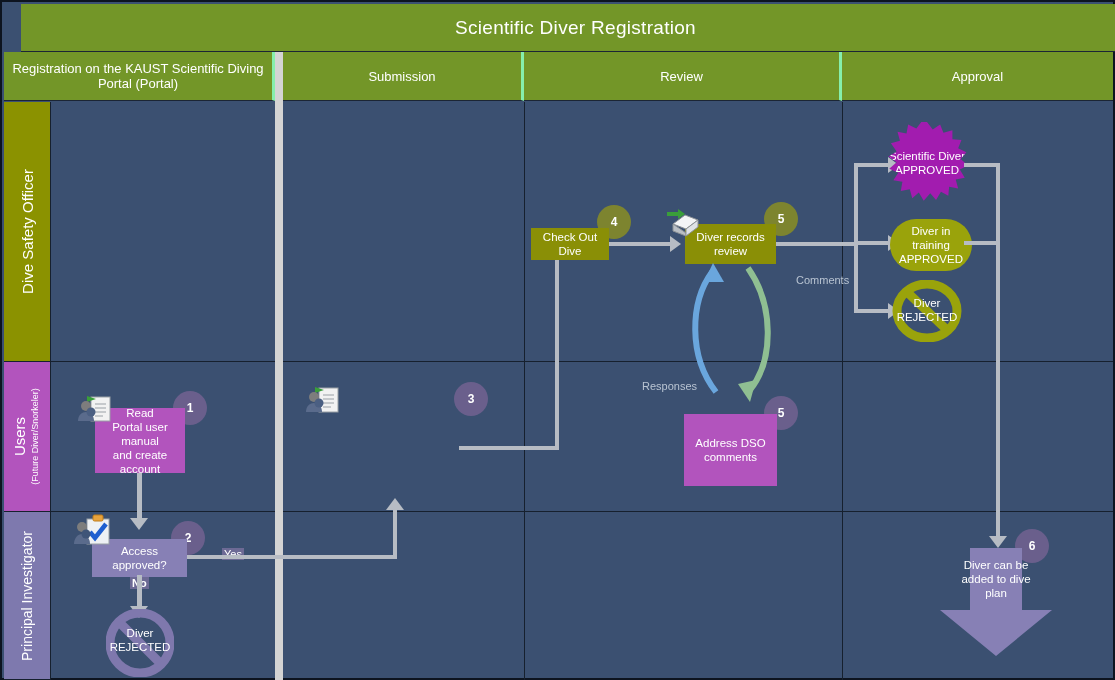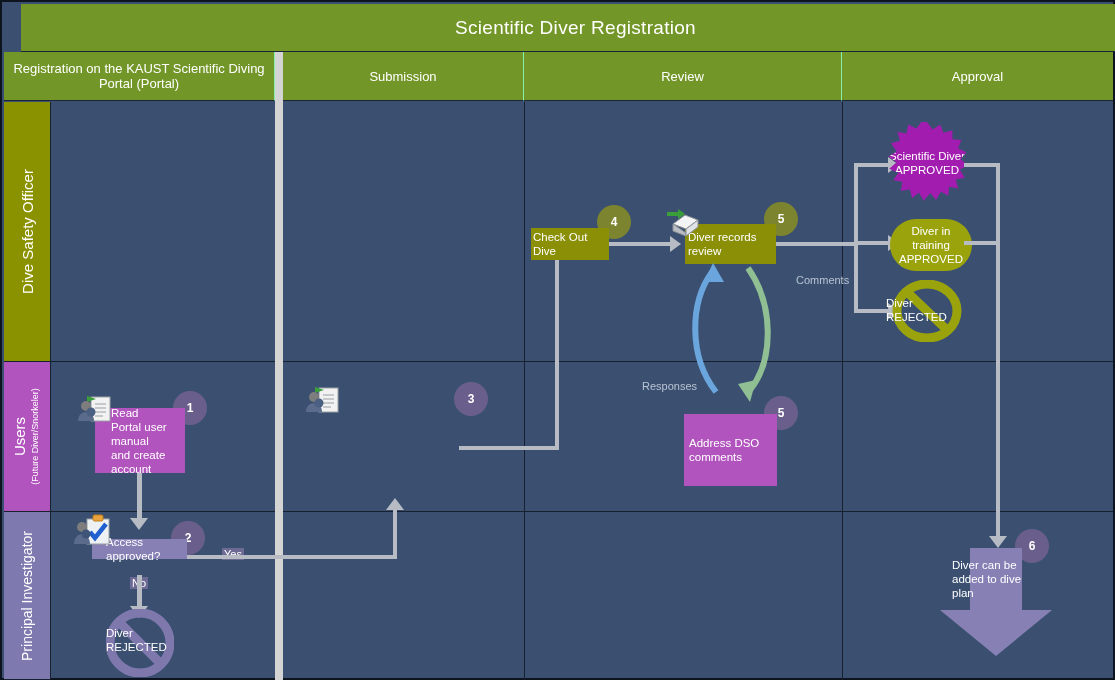--- a/index.html
+++ b/index.html
@@ -11,21 +11,21 @@
   }
   #canvas{position:relative;width:1115px;height:680px;background:#3b5071;
           border:2px solid #0d1420;box-sizing:border-box;}
 
   
   .title-bar{position:absolute;left:2px;top:2px;width:1109px;height:47px;
     background:#739628;border-bottom:1px solid #1b2535;
     display:flex;align-items:center;justify-content:center;
     color:#ffffff;font-size:19px;letter-spacing:.3px;margin-left:17px;}
   .phase{position:absolute;top:50px;height:49px;background:#739628;
-    border-right:1px solid #86efac;border-bottom:1px solid #1b2535;
+    border-right:3px solid #86efac;border-bottom:1px solid #1b2535;
     display:flex;align-items:center;justify-content:center;text-align:center;
     color:#ffffff;font-size:13px;line-height:15px;box-sizing:border-box;}
   .phase.p1{left:2px;width:271px;}
   .phase.p2{left:281px;width:241px;}
   .phase.p3{left:522px;width:318px;}
   .phase.p4{left:840px;width:271px;border-right:none;}
 
   
   .lane-label{position:absolute;left:2px;width:47px;box-sizing:border-box;
     border-bottom:1px solid #16202e;border-right:1px solid #16202e;
@@ -45,21 +45,21 @@
   .lb1{top:100px;height:260px;border-bottom:1px solid #16202e;}
   .lb2{top:360px;height:150px;border-bottom:1px solid #16202e;}
   .lb3{top:510px;height:168px;}
   .colsep{position:absolute;top:100px;height:578px;width:1px;background:#16202e;}
   .sep-a{left:522px;}
   .sep-b{left:840px;}
   .gutter{position:absolute;left:273px;top:50px;width:8px;height:628px;background:#d4d4d4;}
 
   
   .node{position:absolute;box-sizing:border-box;display:flex;
-    align-items:center;justify-content:center;text-align:left;
+    align-items:center;justify-content:center;text-align:center;
     color:#ffffff;font-size:11.5px;line-height:14px;}
   .n-purple{background:#b254bd;}
   .n-olive{background:#8a8f06;}
   .n-lilac{background:#8780b5;}
 
   .badge{position:absolute;width:34px;height:34px;border-radius:50%;
     background:#6a5f8c;display:flex;align-items:center;justify-content:center;
     color:#ffffff;font-size:12px;font-weight:bold;}
   .badge.olive{background:#7d842f;}
 
@@ -156,33 +156,33 @@
 
   <div class="conn" style="left:457px;top:444px;width:100px;height:4px;"></div>
   <div class="conn" style="left:553px;top:254px;width:4px;height:192px;"></div>
 
   <div class="badge" style="left:762px;top:394px;">5</div>
   <div class="node n-purple" style="left:682px;top:412px;width:93px;height:72px;padding:2px 5px;">
     <span>Address DSO comments</span>
   </div>
 
   <div class="badge" style="left:169px;top:519px;">2</div>
-  <div class="node n-lilac" style="left:90px;top:537px;width:95px;height:20px;padding:0 14px;">
+  <div class="node n-lilac" style="left:90px;top:537px;width:95px;height:38px;padding:0 14px;">
     <span>Access approved?</span>
   </div>
   <svg class="icon" style="left:71px;top:512px;width:38px;height:34px;" viewBox="0 0 38 34">
     <rect x="14" y="5" width="22" height="25" fill="#eef1f4" stroke="#9aa0a6"></rect>
     <rect x="20" y="1" width="10" height="6" rx="1.5" fill="#e8a33d" stroke="#c07d1a"></rect>
     <path d="M17 18 l5 6 11 -14" stroke="#1f5fd0" stroke-width="4.5" fill="none"></path>
     <circle cx="9" cy="13" r="5" fill="#7d7d7d"></circle>
     <path d="M1 30 c0-6 4-10 8-10 s8 4 8 10 z" fill="#5a6b8c"></path>
     <circle cx="13" cy="20" r="4.5" fill="#3f5578"></circle>
   </svg>
 
-  <div class="lbl box" style="left:128px;top:575px;">No</div>
+  <div class="lbl box" style="left:128px;top:575px;font-weight:bold;">No</div>
   <div class="conn" style="left:135px;top:573px;width:5px;height:34px;"></div>
   <div class="arrow-d" style="left:128px;top:604px;"></div>
 
   <svg class="prohib" style="left:104px;top:607px;width:68px;height:68px;" viewBox="0 0 68 68">
     <circle cx="34" cy="34" r="30" fill="none" stroke="#7f78ad" stroke-width="9"></circle>
     <line x1="14" y1="14" x2="54" y2="54" stroke="#7f78ad" stroke-width="9"></line>
   </svg>
   <div class="node" style="left:104px;top:622px;width:68px;height:38px;display:block;padding-top:2px;">
     <div>Diver</div>
     <div>REJECTED</div>

